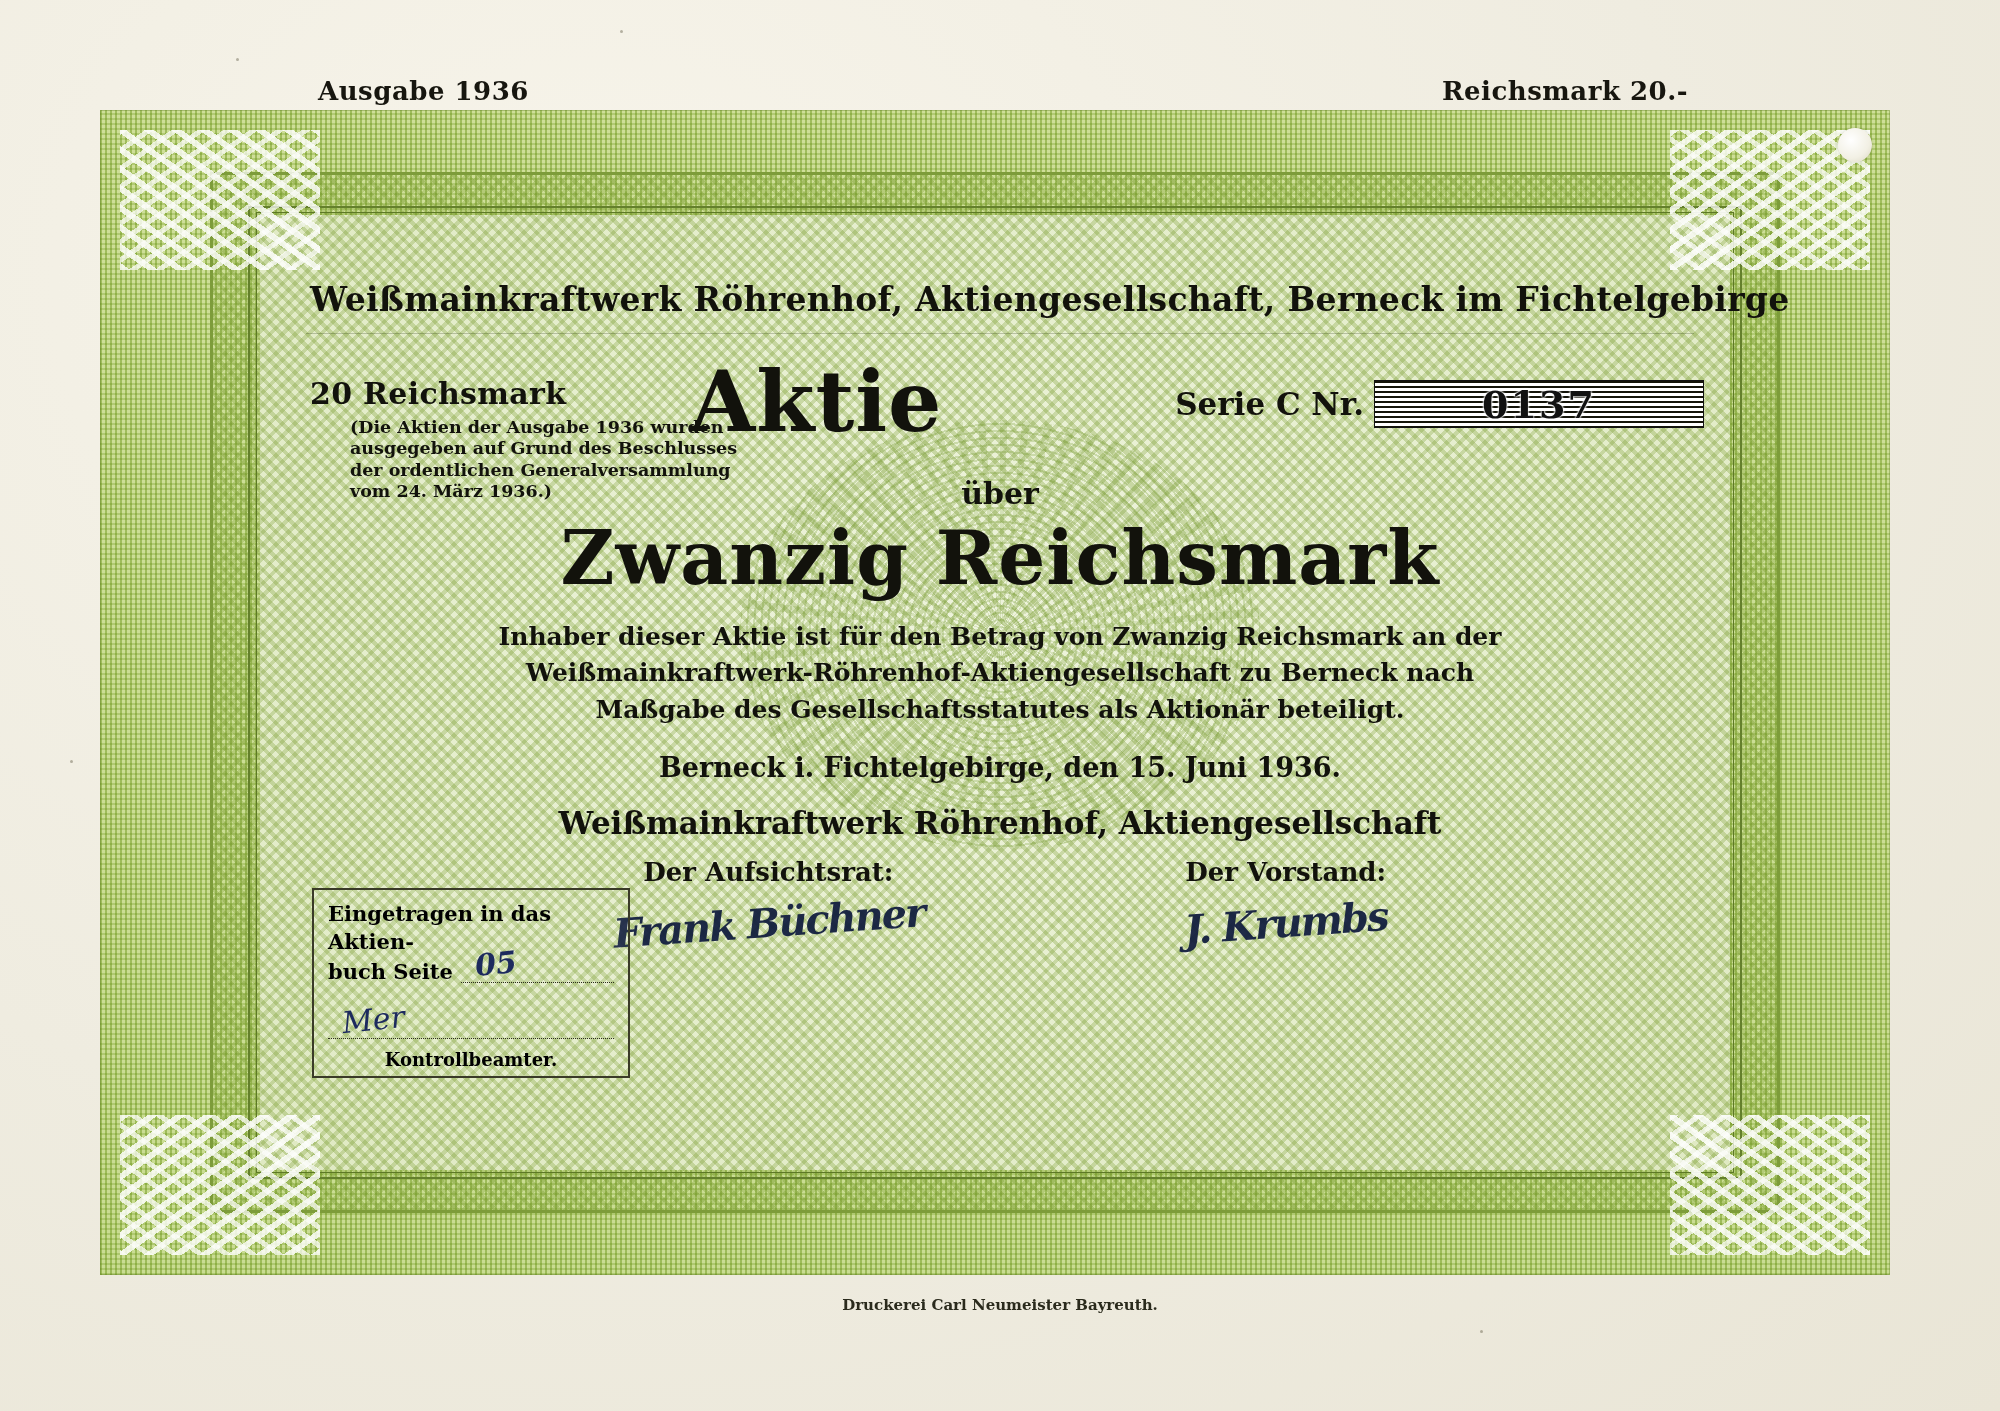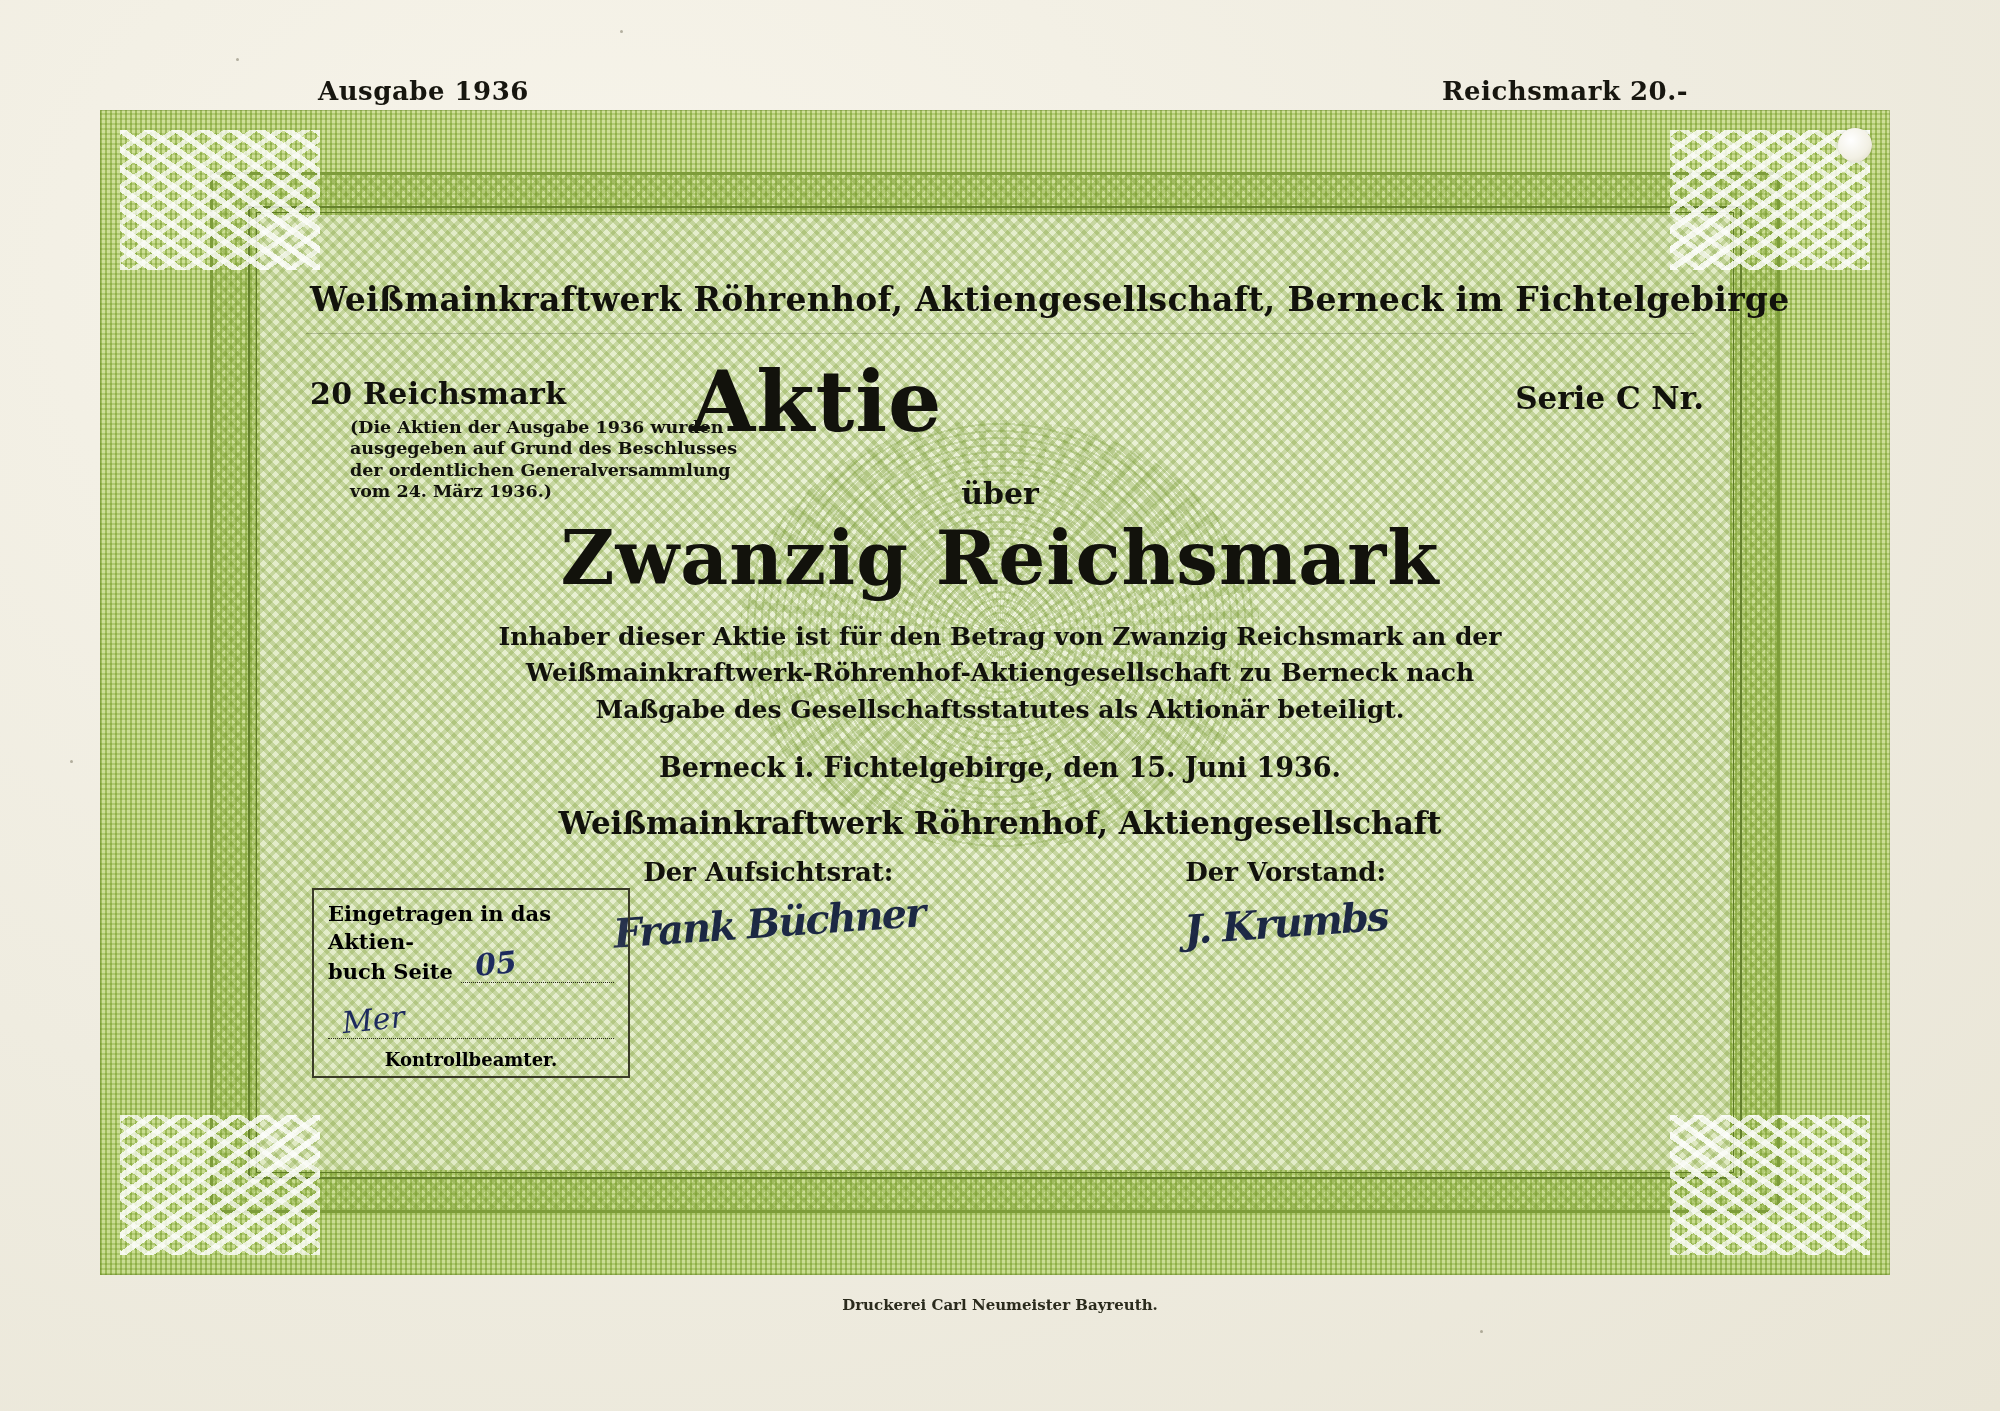--- a/index.html
+++ b/index.html
@@ -276,20 +276,23 @@
     <div class="row-main">
       <div class="left-block">
         <div class="amt-small fraktur">20 Reichsmark</div>
         <div class="paren">(Die Aktien der Ausgabe 1936 wurden ausgegeben auf Grund des Beschlusses der ordentlichen Generalversammlung vom 24. März 1936.)</div>
       </div>
 
       <div class="aktie fraktur">Aktie</div>
 
       <div class="serie">
         <div class="serie-label fraktur">Serie C Nr.</div>
+        <div class="serie-box">
+          <span class="serie-num">0137</span>
+        </div>
       </div>
     </div>
 
     <div class="ueber fraktur">über</div>
     <div class="zwanzig fraktur">Zwanzig Reichsmark</div>
 
     <div class="body-text fraktur">Inhaber dieser Aktie ist für den Betrag von Zwanzig Reichsmark an der Weißmainkraftwerk-Röhrenhof-Aktiengesellschaft zu Berneck nach Maßgabe des Gesellschaftsstatutes als Aktionär beteiligt.</div>
 
     <div class="place-date fraktur">Berneck i. Fichtelgebirge, den 15. Juni 1936.</div>
 

